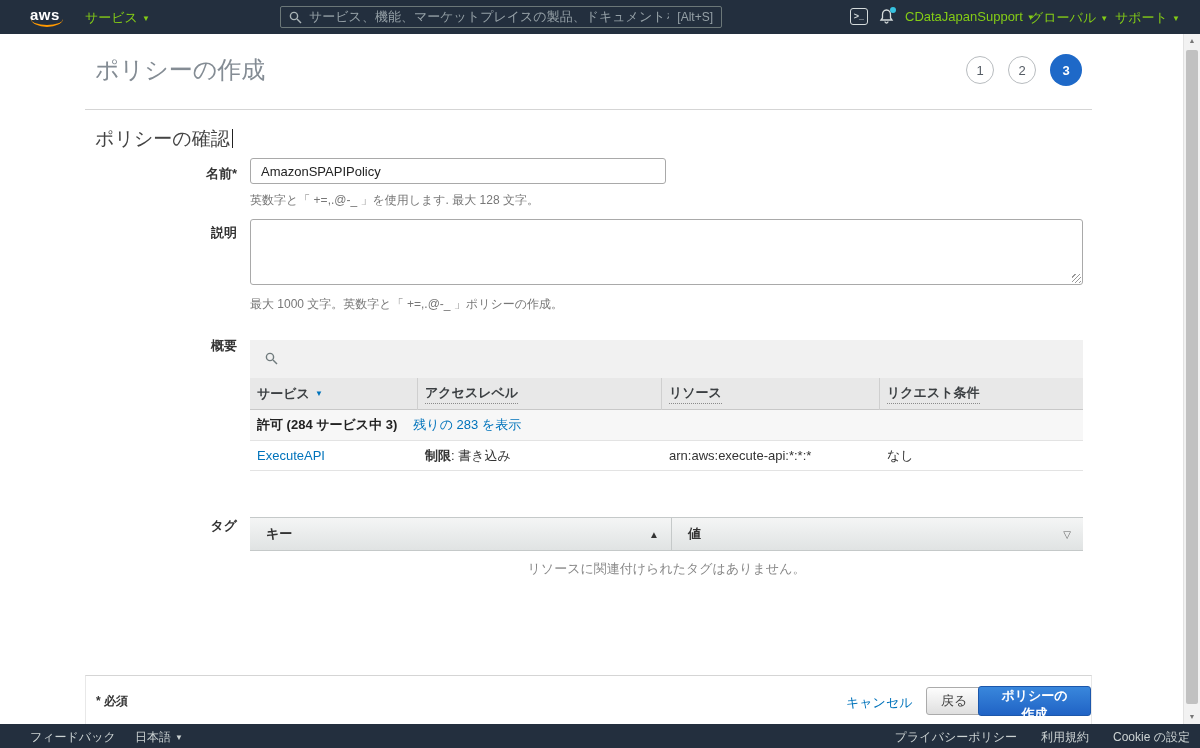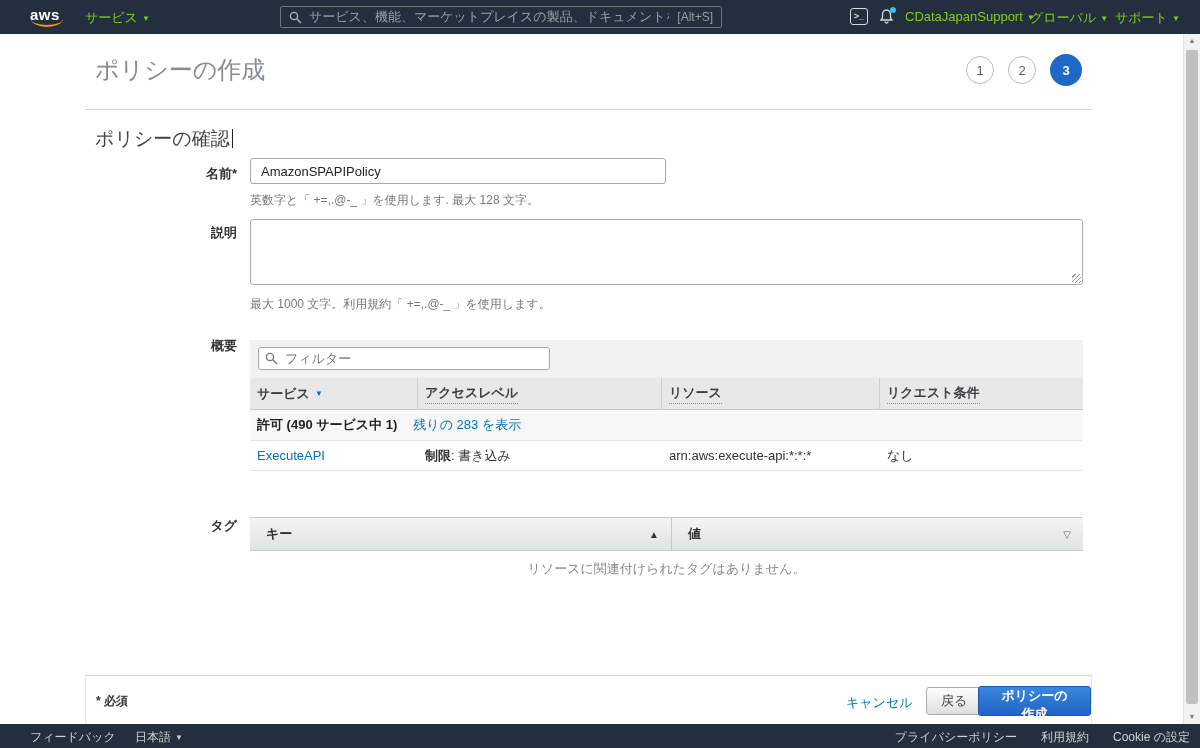--- a/index.html
+++ b/index.html
@@ -144,25 +144,24 @@
 
   <div class="section-heading"><span>ポリシーの確認</span><span class="text-caret"></span></div>
 
   <div class="field-label lbl-name">名前*</div>
   <input class="name-input" type="text" value="AmazonSPAPIPolicy" style="">
   <div class="hint hint-name">英数字と「 +=,.@-_ 」を使用します. 最大 128 文字。</div>
 
   <div class="field-label lbl-desc">説明</div>
   <textarea class="desc-textarea" style=""></textarea>
   <div class="resize-grip"></div>
-  <div class="hint hint-desc">最大 1000 文字。利用規約「 +=,.@-_ 」を使用します。</div>
+  <div class="hint hint-desc">最大 1000 文字。英数字と「 +=,.@-_ 」ポリシーの作成。</div>
 
   <div class="field-label lbl-summary">概要</div>
   <div class="filterbar">
-    <input class="filter-input" type="text" placeholder="フィルター" style="">
     <span class="filter-mag">
       <svg width="13" height="13" viewBox="0 0 13 13">
           <circle cx="5" cy="5" r="3.6" fill="none" stroke="#6f7a7c" stroke-width="1.4"></circle>
           <line x1="8" y1="8" x2="12" y2="12" stroke="#6f7a7c" stroke-width="1.4"></line>
         </svg>
     </span>
   </div>
   <div class="sum-table">
     <div class="sum-head">
       <div class="cell c1">
@@ -173,21 +172,21 @@
           <span class="dotted">アクセスレベル</span>
         </div>
       <div class="cell c3">
           <span class="dotted">リソース</span>
         </div>
       <div class="cell c4">
           <span class="dotted">リクエスト条件</span>
         </div>
     </div>
     <div class="group-row">
-      <span class="group-bold">許可 (490 サービス中 1)</span>
+      <span class="group-bold">許可 (284 サービス中 3)</span>
       <span class="link">残りの 283 を表示</span>
     </div>
     <div class="data-row">
       <div class="cell c1">
           <span class="link">ExecuteAPI</span>
         </div>
       <div class="cell c2">
           <span class="bold">制限</span>
           <span>: 書き込み</span>
         </div>

